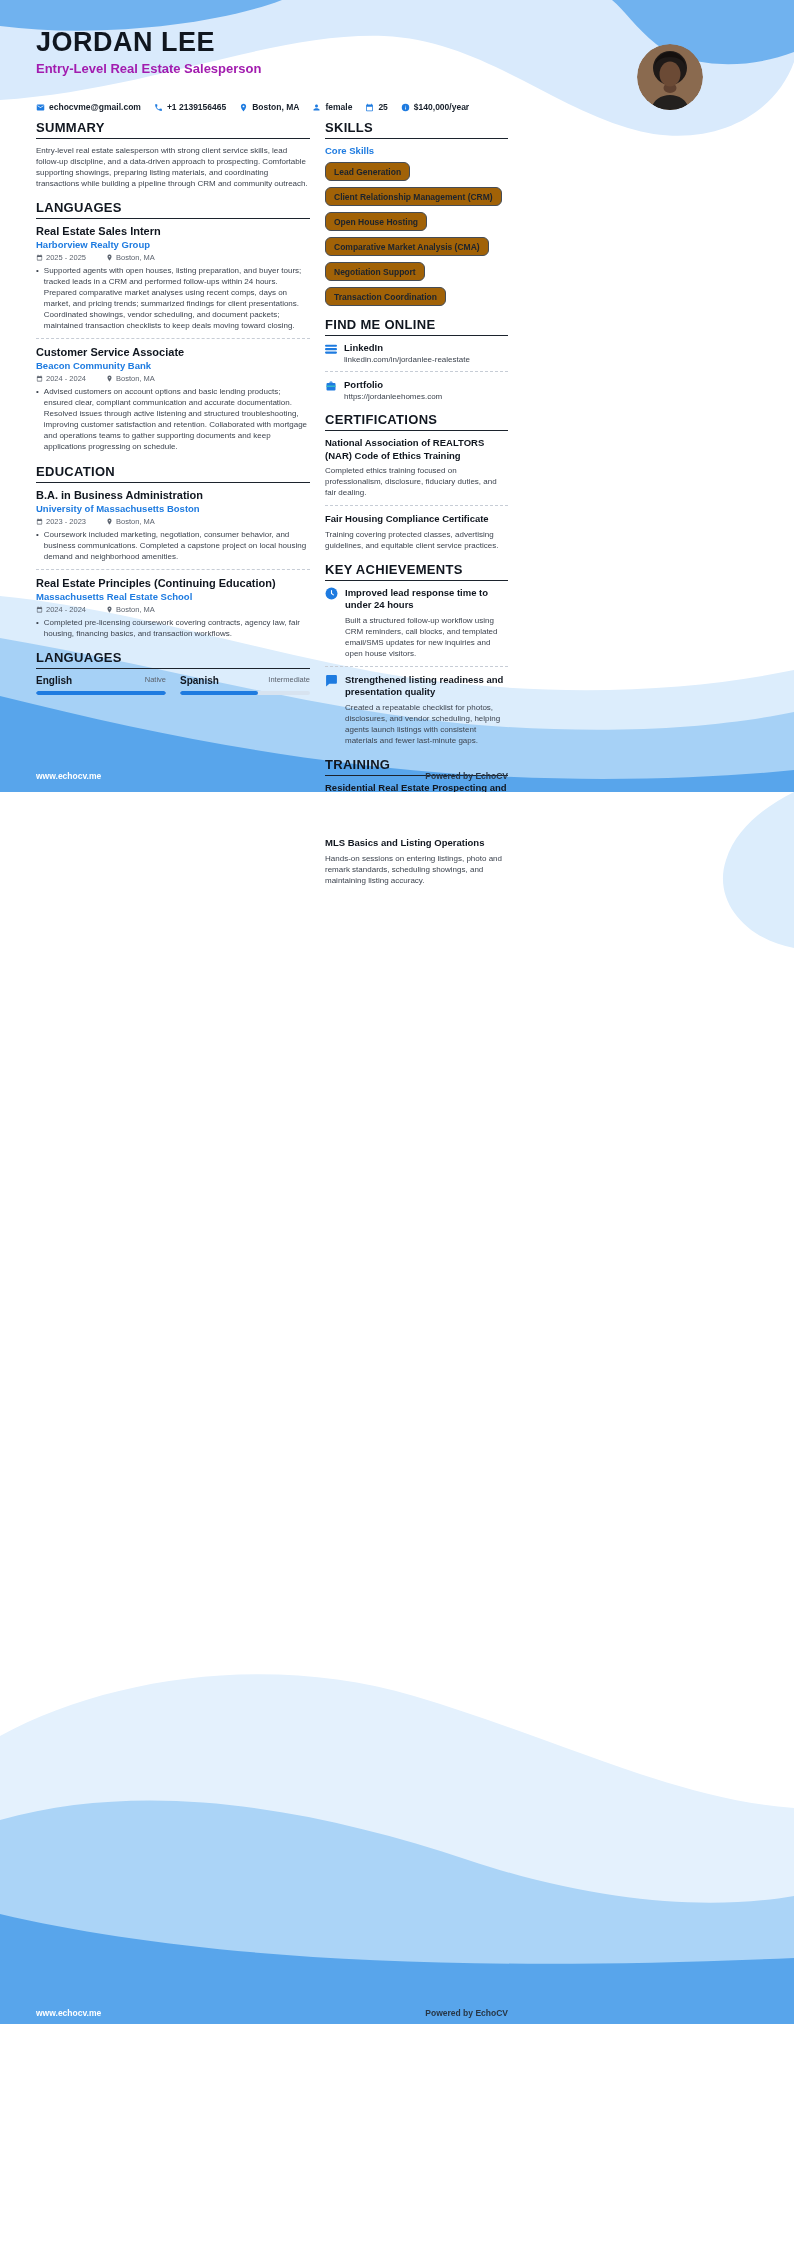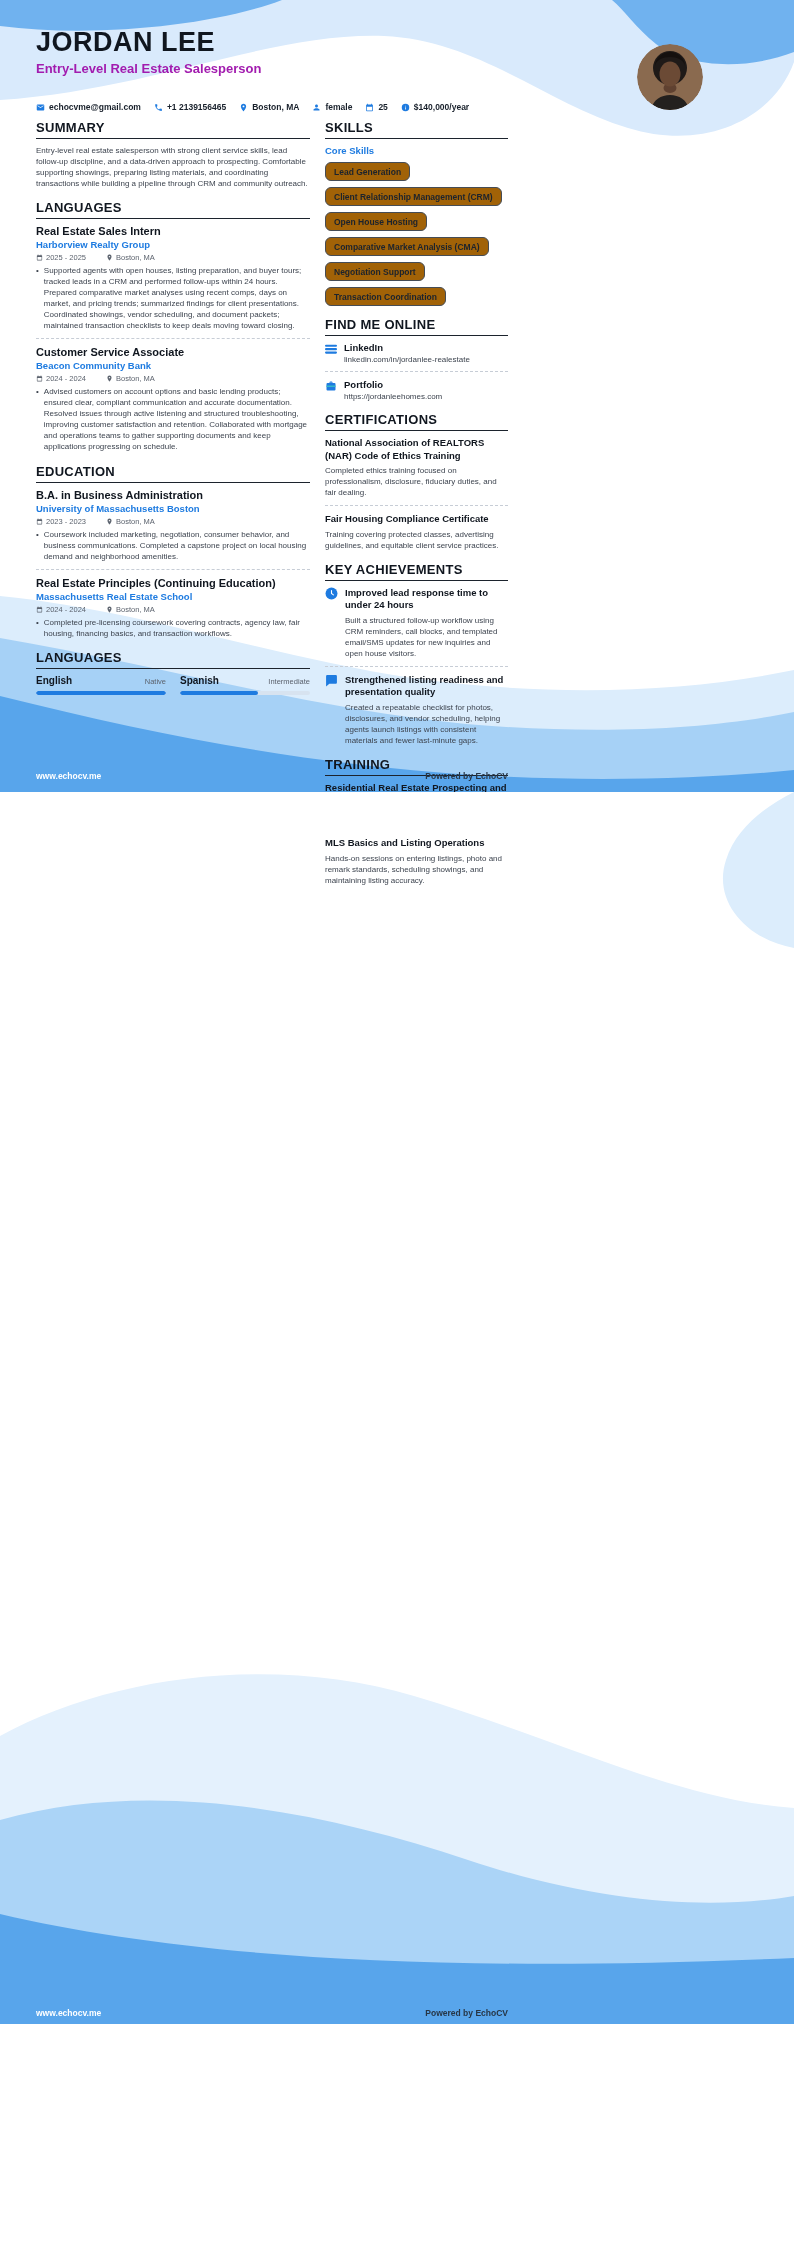--- a/index.html
+++ b/index.html
@@ -58,21 +58,21 @@
   .link-label { font-size:9.5px; font-weight:700; color:#10161f; }
   .link-url { font-size:8px; color:#3d444f; margin-top:2px; }
 
   .ach { display:flex; gap:7px; align-items:flex-start; }
   .ach-icon svg { width:13px; height:13px; display:block; }
   .ach-title { font-size:9.5px; font-weight:700; color:#10161f; line-height:1.32; }
   .ach-desc { font-size:8px; line-height:1.38; color:#3d444f; margin-top:3px; }
 
   .langs { display:flex; gap:14px; }
   .lang { flex:1; }
-  .lang-head { display:flex; justify-content:space-between; align-items:flex-end; }
+  .lang-head { display:flex; justify-content:space-between; align-items:flex-start; }
   .lang-name { font-size:10px; font-weight:700; color:#10161f; }
   .lang-level { font-size:7.5px; color:#5c636e; }
   .lang-bar { height:4px; border-radius:2px; background:#d7e3f0; margin-top:5px; overflow:hidden; }
   .lang-fill { height:100%; background:#1e7be0; border-radius:2px; }
 
   .pfooter { position:absolute; left:36px; width:472px; display:flex; justify-content:space-between;
              align-items:center; z-index:4; }
   .pfooter1 { bottom:11px; }
   .pfooter2 { bottom:6px; }
   .f-site { font-size:8.5px; font-weight:700; color:#ffffff; }

